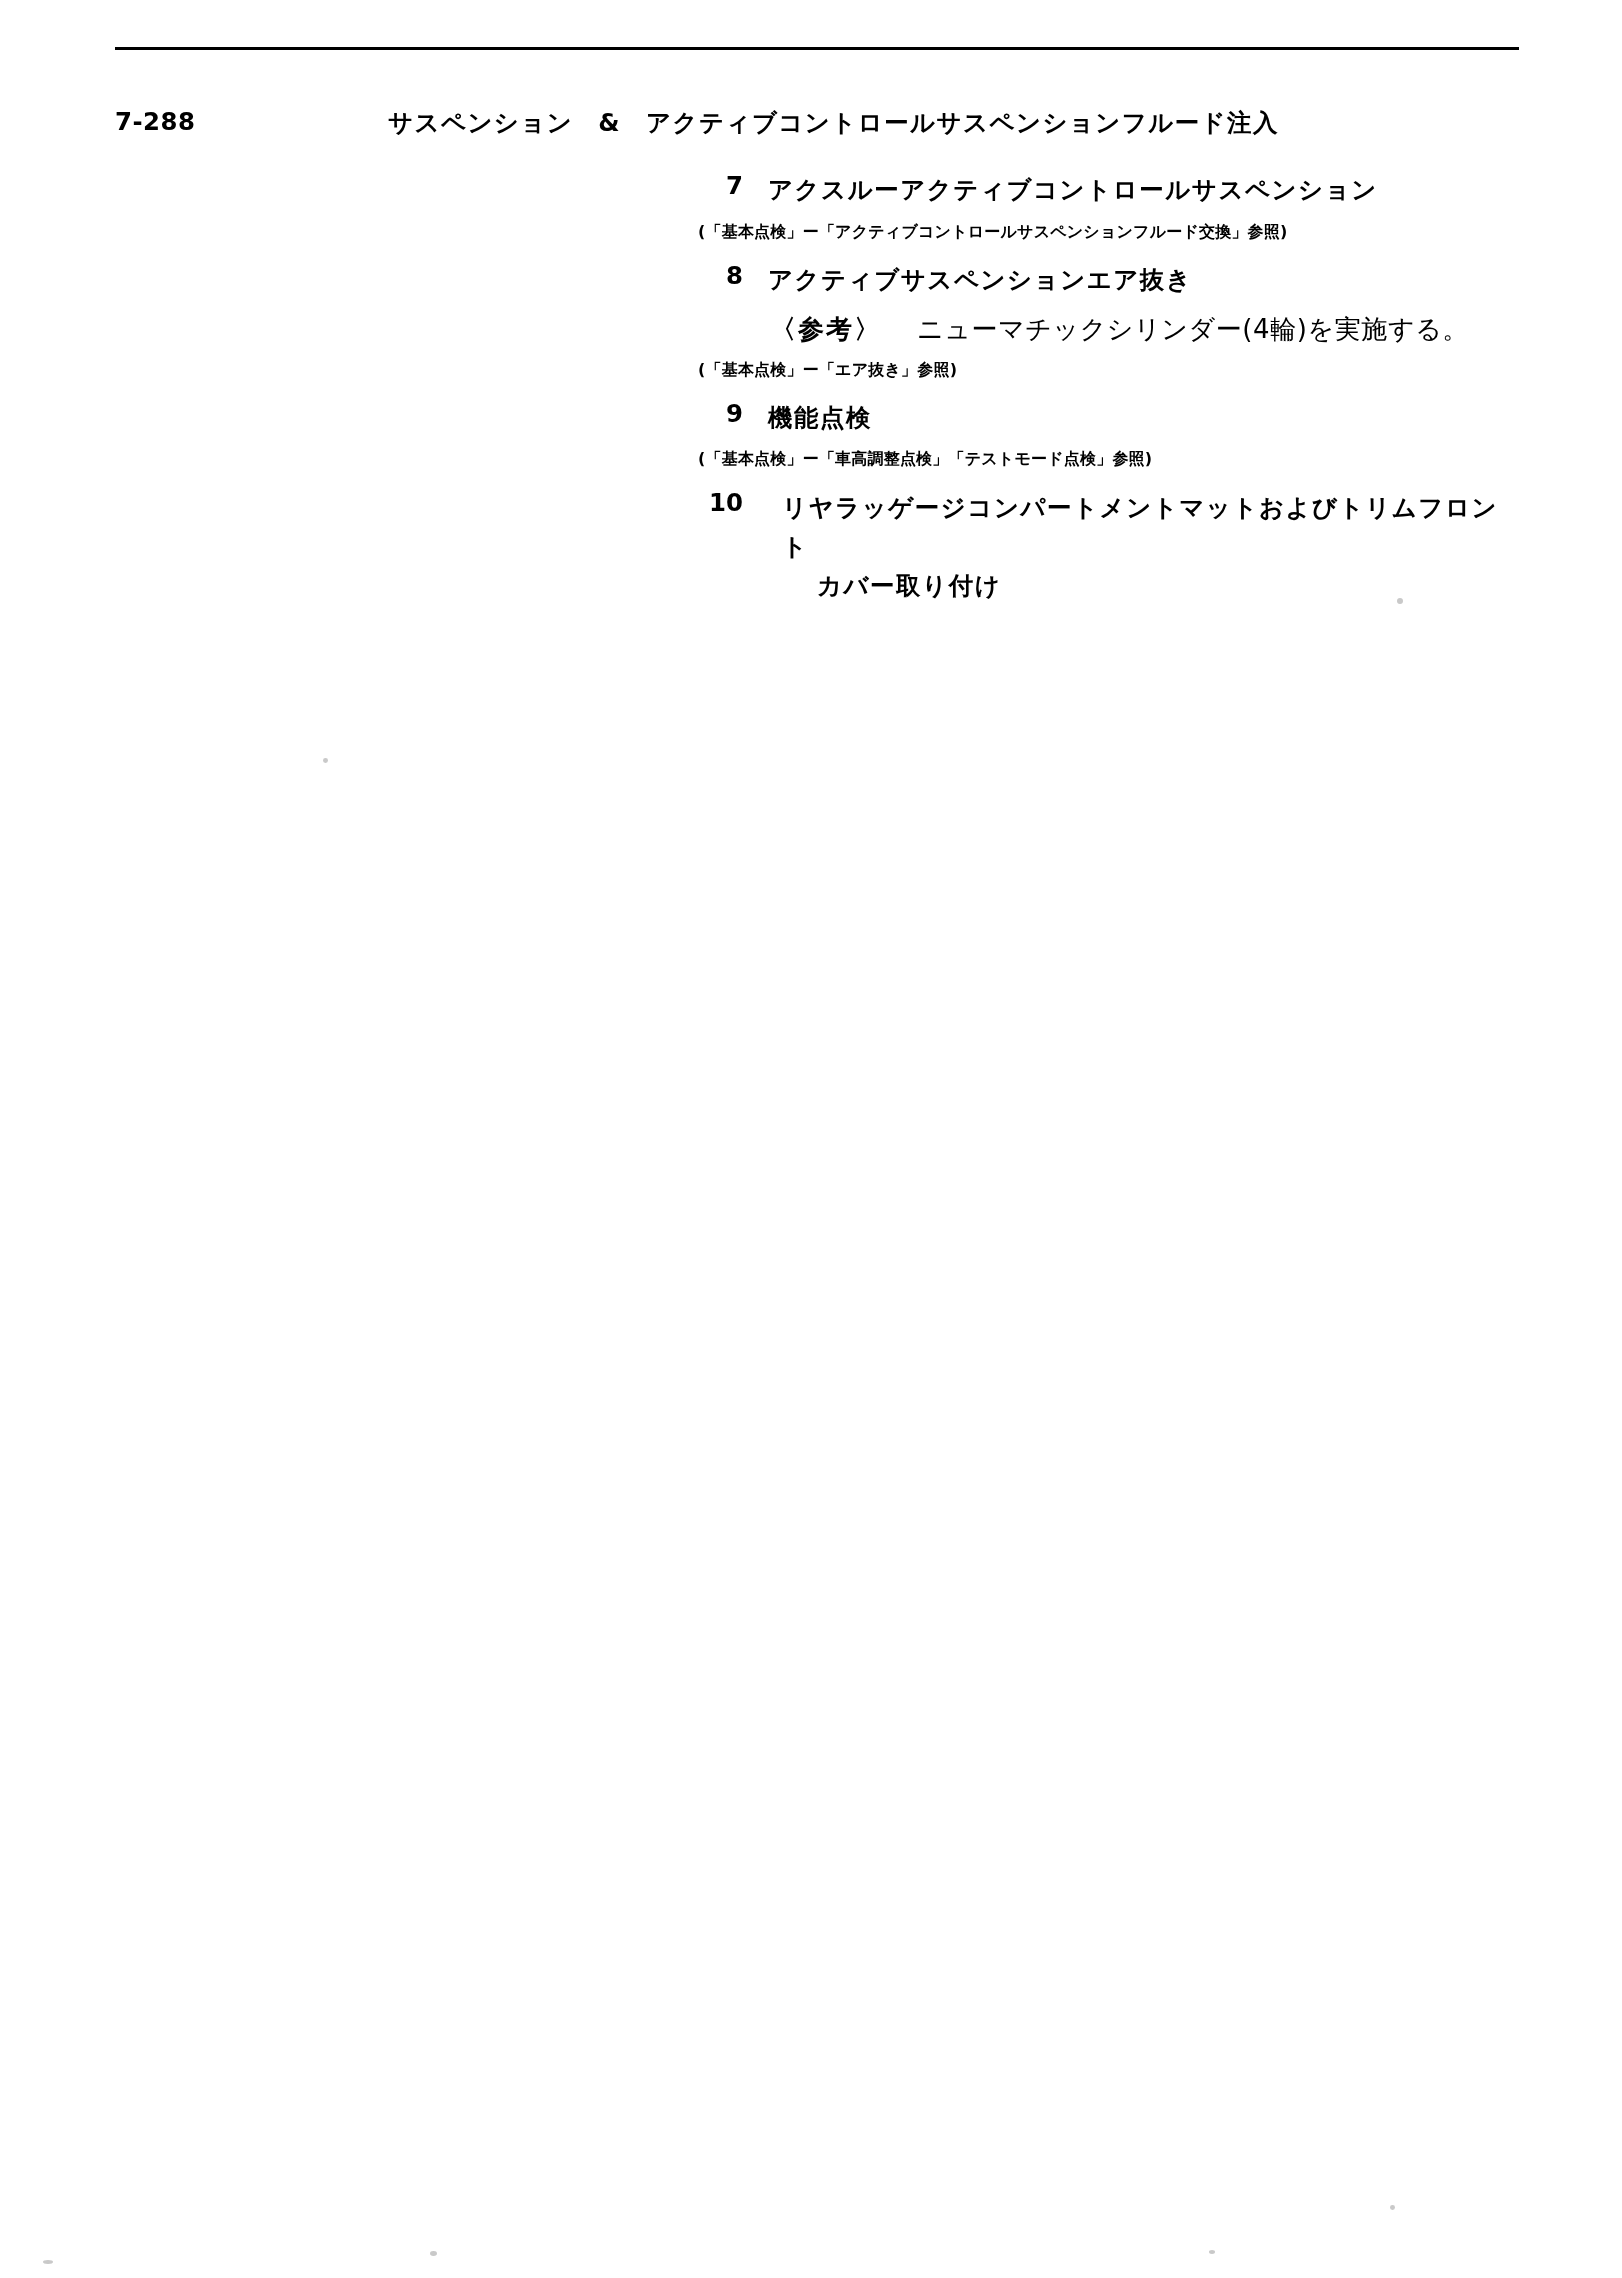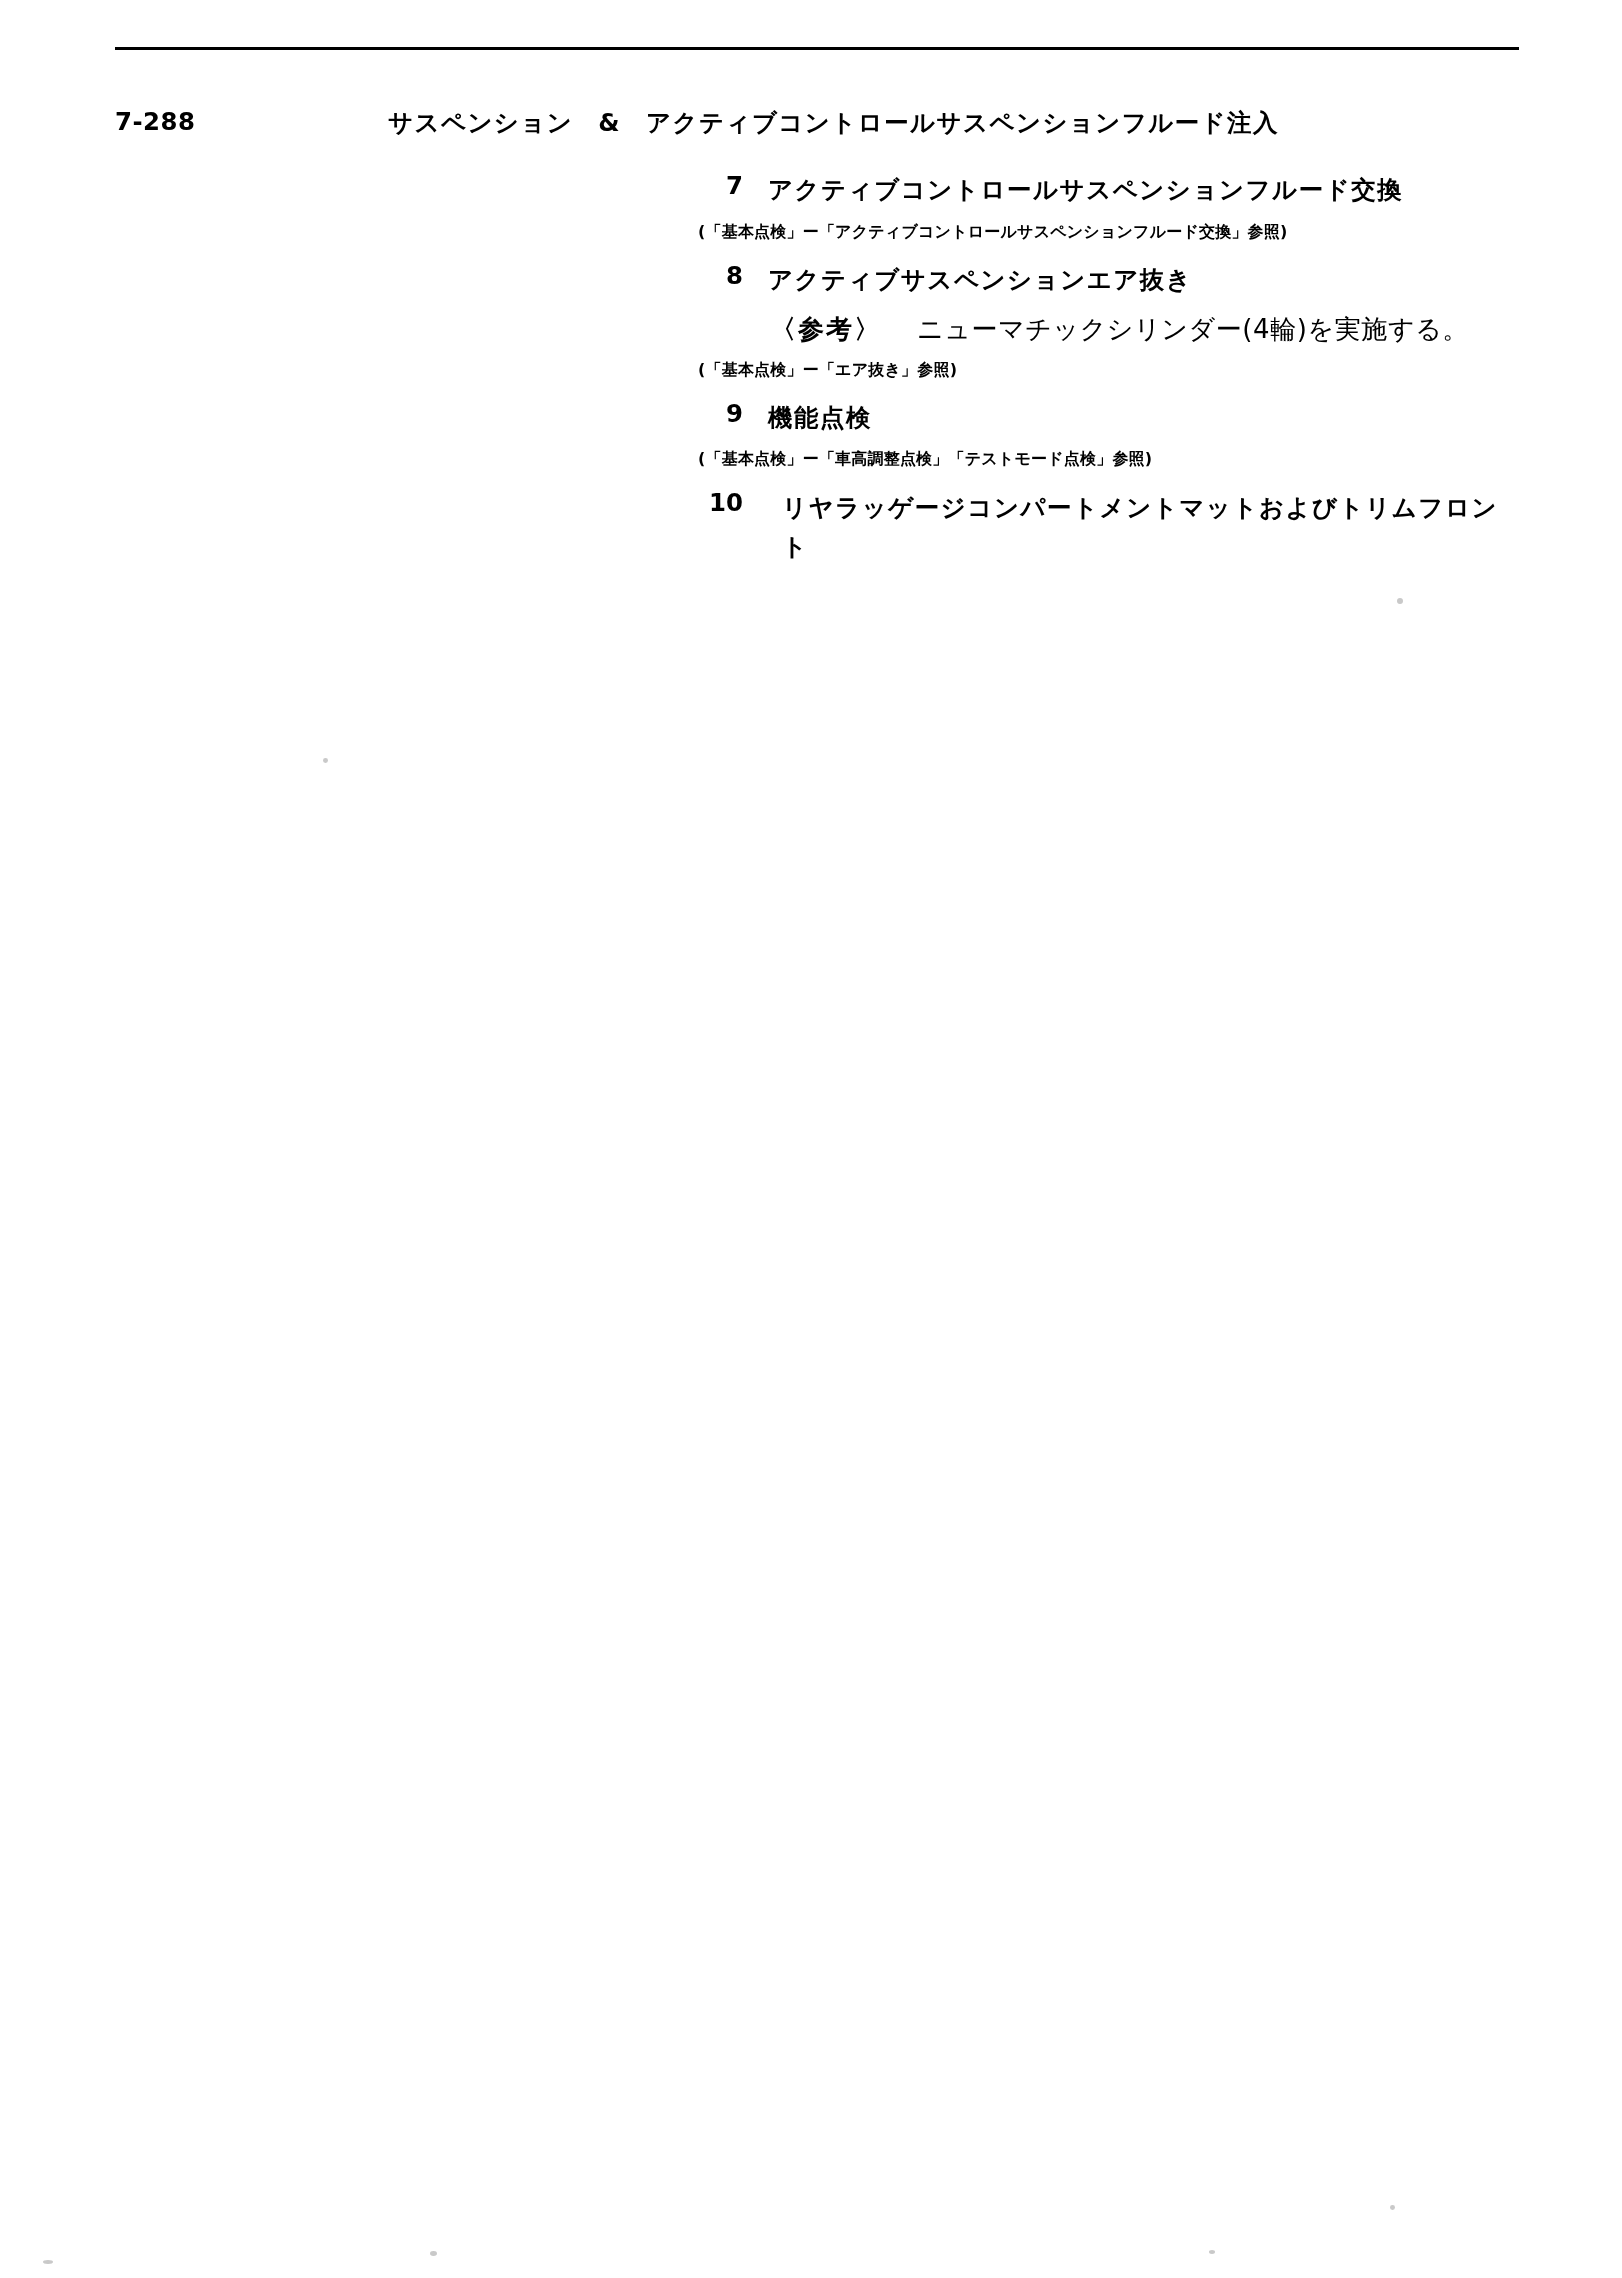--- a/index.html
+++ b/index.html
@@ -155,21 +155,21 @@
       <span>サスペンション</span><span class="header-amp">&amp;</span><span>アクティブコントロールサスペンションフルード注入</span>
     </div>
   </div>
   <div class="header-rule"></div>
 
   <div class="content">
 
     <div class="step">
       <div class="step-line">
         <div class="step-num step-indent-num">7</div>
-        <div class="step-title">アクティブコントロールサスペンションフルード交換</div>
+        <div class="step-title">アクスルーアクティブコントロールサスペンション</div>
       </div>
       <div class="ref-note">(「基本点検」ー「アクティブコントロールサスペンションフルード交換」参照)</div>
     </div>
 
     <div class="step">
       <div class="step-line">
         <div class="step-num step-indent-num">8</div>
         <div class="step-title">アクティブサスペンションエア抜き</div>
       </div>
       <div class="remark">
@@ -184,20 +184,21 @@
         <div class="step-title">機能点検</div>
       </div>
       <div class="ref-note">(「基本点検」ー「車高調整点検」「テストモード点検」参照)</div>
     </div>
 
     <div class="step">
       <div class="step-line">
         <div class="step-num step-indent-num-10">10</div>
         <div class="step-title-wrap">
           <span class="l1">リヤラッゲージコンパートメントマットおよびトリムフロント</span>
+          <span class="l2">カバー取り付け</span>
         </div>
       </div>
     </div>
 
   </div>
 
   <div class="speck" style="left:323px; top:758px; width:4.9px; height:4.9px;"></div>
   <div class="speck" style="left:1397px; top:598px; width:5.9px; height:5.9px;"></div>
   <div class="speck" style="left:1390px; top:2205px; width:4.9px; height:4.9px;"></div>
   <div class="speck" style="left:1209px; top:2250px; width:5.9px; height:3.9px;"></div>

